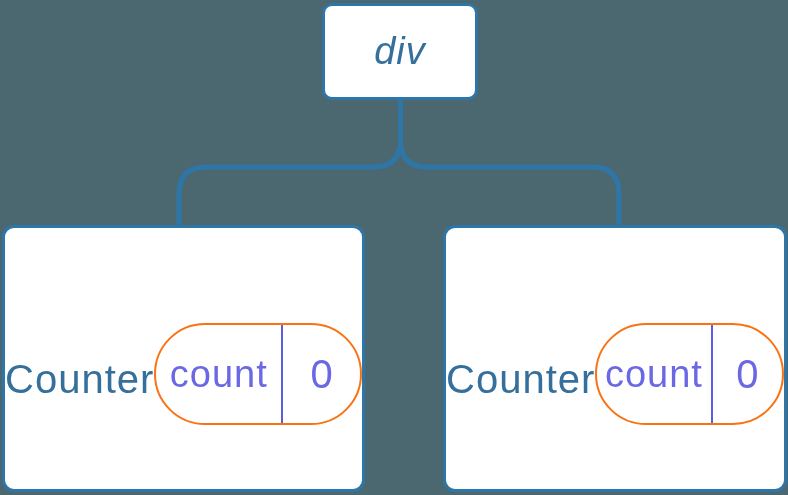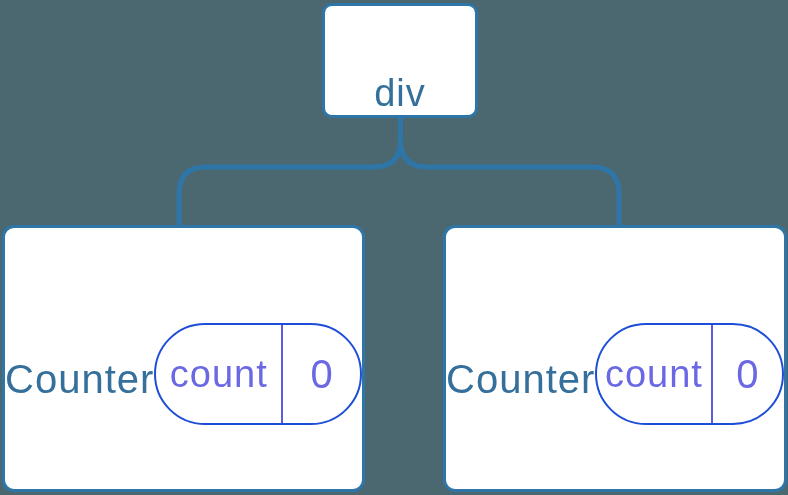--- a/index.html
+++ b/index.html
@@ -21,28 +21,29 @@
   }
   .connectors path {
     fill: none;
     stroke: #2e76a8;
     stroke-width: 5;
   }
 
   .root-node {
     position: absolute;
     left: 322px; top: 3px;
-    width: 156px; height: 115px;
+    width: 156px; height: 97px;
     box-sizing: border-box;
     background: #ffffff;
     border: 3px solid #2e76a8;
     border-radius: 10px;
     display: flex;
-    align-items: flex-end;
+    align-items: center;
     justify-content: center;
+    font-style: italic;
   }
   .root-label {
     font-size: 38px;
     letter-spacing: 1px;
     color: #35709c;
     font-weight: 500;
   }
 
   .card {
     position: absolute;
@@ -67,21 +68,21 @@
     font-weight: 500;
     color: #35709c;
     text-align: center;
   }
 
   .pill {
     margin-top: 31px;
     width: 274px;
     height: 102px;
     box-sizing: border-box;
-    border: 2px solid #1d4ed8;
+    border: 2px solid #f97316;
     border-radius: 52px;
     display: flex;
     align-items: stretch;
     overflow: hidden;
     background: #ffffff;
   }
   .pill-key {
     flex: 1.63;
     display: flex;
     align-items: center;

